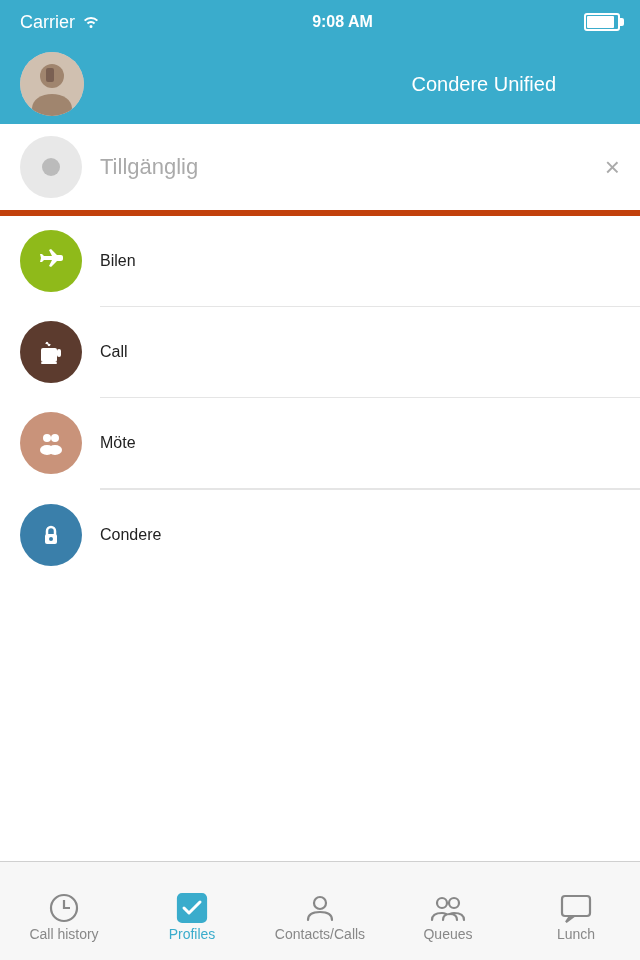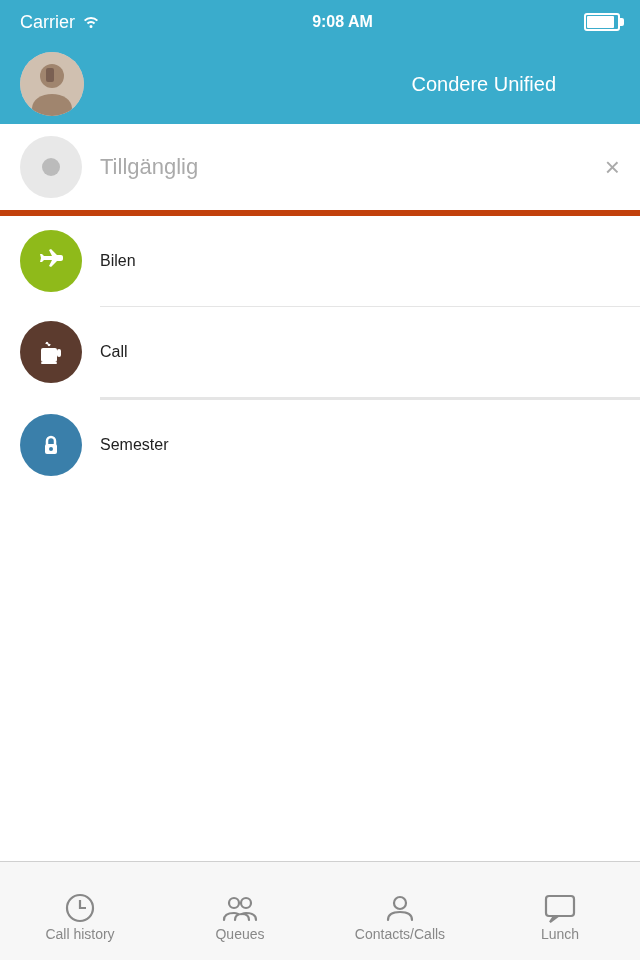--- a/index.html
+++ b/index.html
@@ -282,69 +282,88 @@
         <rect x="6" y="26" width="16" height="2" rx="1" fill="white"></rect>
         <rect x="6" y="12" width="16" height="14" rx="2" fill="none" stroke="#5c3b2e" stroke-width="0"></rect>
         <path d="M11 8 Q12 5 13 8 Q14 11 15 8" stroke="white" stroke-width="1.5" fill="none"></path>
 
       </svg>
     </div>
     <span class="profile-name">Call</span>
   </div>
   <div class="divider"></div>
 
+  <div class="profile-item">
+    <div class="profile-icon-circle" style="background:#c9937a;">
+
+      <svg width="32" height="32" viewBox="0 0 32 32" fill="white">
+        <circle cx="12" cy="11" r="4"></circle>
+        <circle cx="20" cy="11" r="4"></circle>
+        <ellipse cx="12" cy="23" rx="7" ry="5"></ellipse>
+        <ellipse cx="20" cy="23" rx="7" ry="5"></ellipse>
+      </svg>
+    </div>
+    <span class="profile-name">Möte</span>
+  </div>
   <div class="divider"></div>
 
   <div class="divider"></div>
 
   <div class="profile-item">
     <div class="profile-icon-circle" style="background:#3a7faa;">
 
       <svg width="32" height="32" viewBox="0 0 32 32" fill="white">
         <rect x="10" y="15" width="12" height="10" rx="2" fill="white"></rect>
         <path d="M12 15v-3a4 4 0 0 1 8 0v3" stroke="white" stroke-width="2.5" fill="none" stroke-linecap="round"></path>
         <circle cx="16" cy="20" r="2" fill="#3a7faa"></circle>
       </svg>
     </div>
-    <span class="profile-name">Semester</span>
+    <span class="profile-name">Condere</span>
   </div>
 
 </div>
 
 <div class="tab-bar">
 
   <div class="tab-item">
     <svg class="tab-svg" viewBox="0 0 36 36" fill="none" stroke="#888" stroke-width="2.2">
       <circle cx="18" cy="18" r="13"></circle>
       <polyline points="18,10 18,18 24,18"></polyline>
     </svg>
     <span class="tab-label">Call history</span>
   </div>
 
+  <div class="tab-item">
+    <svg class="tab-svg" viewBox="0 0 36 36" fill="none" stroke="#3aaccc" stroke-width="2.2">
+      <rect x="4" y="4" width="28" height="28" rx="4" fill="#3aaccc" stroke="#3aaccc"></rect>
+      <polyline points="10,18 15,23 26,12" stroke="white" stroke-width="3" fill="none" stroke-linecap="round" stroke-linejoin="round"></polyline>
+    </svg>
+    <span class="tab-label active">Profiles</span>
+  </div>
+
+  <div class="tab-item">
+    <svg class="tab-svg" viewBox="0 0 36 36" fill="none" stroke="#888" stroke-width="2.2">
+      <circle cx="18" cy="13" r="6"></circle>
+      <path d="M6 30 Q6 22 18 22 Q30 22 30 30" stroke-linecap="round"></path>
+    </svg>
+    <span class="tab-label">Contacts/Calls</span>
+  </div>
 
   <div class="tab-item">
     <svg class="tab-svg" viewBox="0 0 36 36" fill="none" stroke="#888" stroke-width="2.2">
       <circle cx="12" cy="13" r="5"></circle>
       <circle cx="24" cy="13" r="5"></circle>
       <path d="M2 30 Q2 23 12 23 Q14 23 16 24" stroke-linecap="round"></path>
       <path d="M34 30 Q34 23 24 23 Q22 23 20 24" stroke-linecap="round"></path>
       <path d="M13 30 Q13 24 20 24 Q27 24 27 30" stroke-linecap="round"></path>
     </svg>
     <span class="tab-label">Queues</span>
   </div>
 
   <div class="tab-item">
     <svg class="tab-svg" viewBox="0 0 36 36" fill="none" stroke="#888" stroke-width="2.2">
-      <circle cx="18" cy="13" r="6"></circle>
-      <path d="M6 30 Q6 22 18 22 Q30 22 30 30" stroke-linecap="round"></path>
-    </svg>
-    <span class="tab-label">Contacts/Calls</span>
-  </div>
-
-  <div class="tab-item">
-    <svg class="tab-svg" viewBox="0 0 36 36" fill="none" stroke="#888" stroke-width="2.2">
       <rect x="4" y="6" width="28" height="20" rx="3"></rect>
       <polyline points="12,26 8,32 16,26"></polyline>
     </svg>
     <span class="tab-label">Lunch</span>
   </div>
 
 </div>
 
 </body></html>

